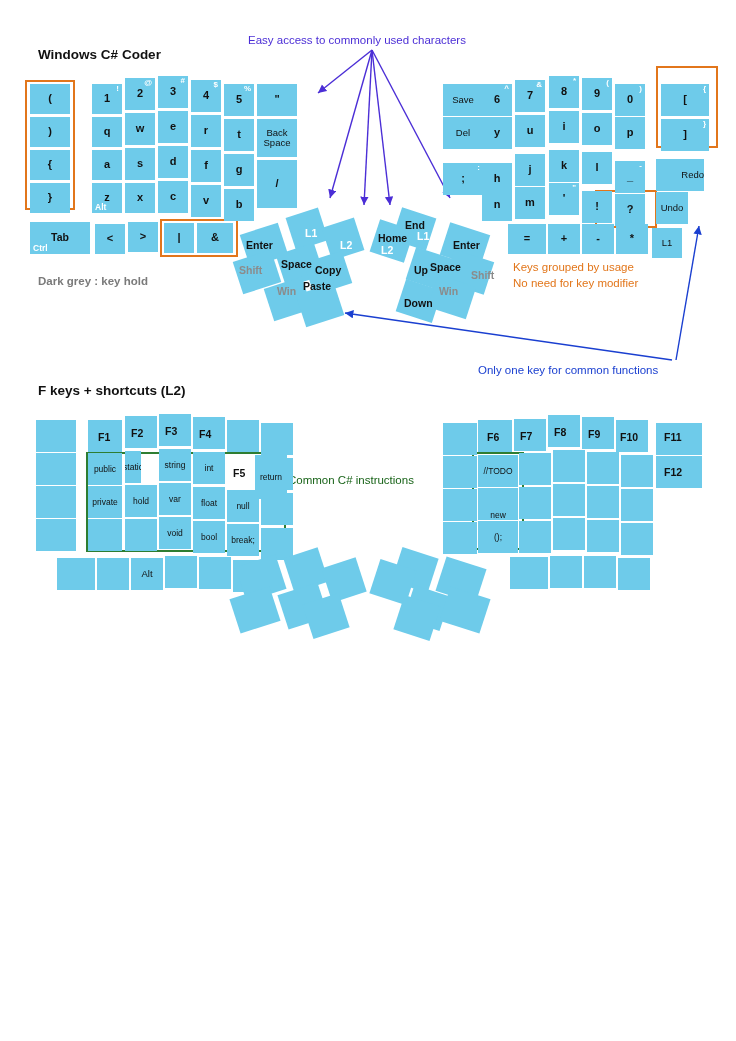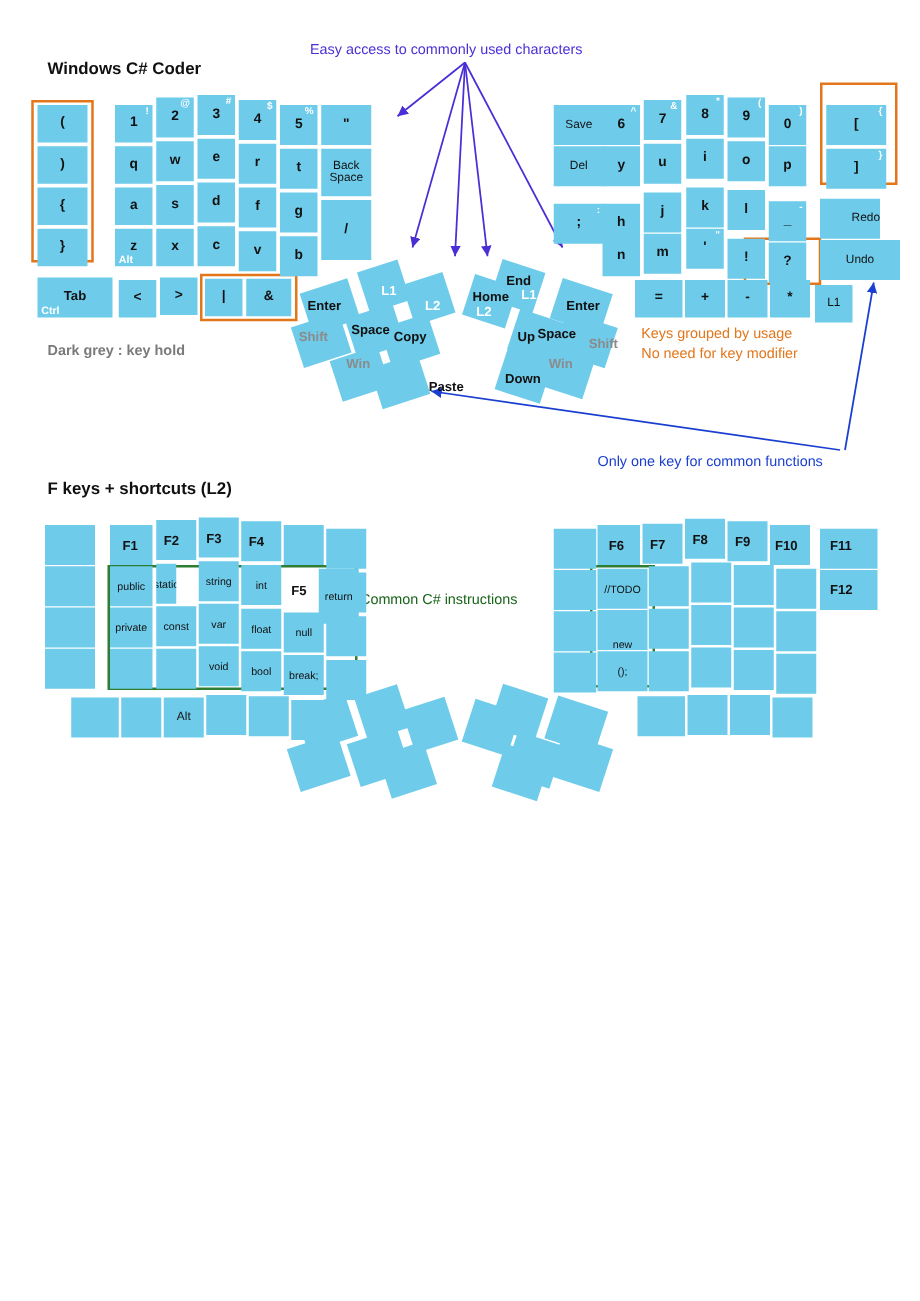--- a/index.html
+++ b/index.html
@@ -266,21 +266,21 @@
   <div class="key blank rot-l" style="left:268px; top:282px; width:40px; height:34px;"></div>
   <div class="key blank rot-l" style="left:300px; top:288px; width:40px; height:34px;"></div>
 
   <div class="flab" style="left:246px; top:239px;">Enter</div>
   <div class="flab" style="left:305px; top:227px; color:#ffffff;">L1</div>
   <div class="flab" style="left:340px; top:239px; color:#ffffff;">L2</div>
   <div class="flab grey" style="left:239px; top:264px;">Shift</div>
   <div class="flab" style="left:281px; top:258px;">Space</div>
   <div class="flab" style="left:315px; top:264px;">Copy</div>
   <div class="flab grey" style="left:277px; top:285px;">Win</div>
-  <div class="flab" style="left:303px; top:304px;margin-left:40px;">Paste</div>
+  <div class="flab" style="left:303px; top:280px;">Paste</div>
 
   <div class="key small" style="left:443px; top:84px; width:40px; height:32px;">
       <span class="lbl">Save</span>
     </div>
   <div class="key" style="left:482px; top:84px; width:30px; height:32px;">
       <span class="sup">^</span>
       <span class="lbl">6</span>
     </div>
   <div class="key" style="left:515px; top:80px; width:30px; height:32px;">
       <span class="sup">&amp;</span>
@@ -359,21 +359,21 @@
   <div class="key" style="left:549px; top:183px; width:30px; height:32px;">
       <span class="sup">"</span>
       <span class="lbl">'</span>
     </div>
   <div class="key" style="left:582px; top:191px; width:30px; height:32px;">
       <span class="lbl">!</span>
     </div>
   <div class="key" style="left:615px; top:194px; width:30px; height:32px;">
       <span class="lbl">?</span>
     </div>
-  <div class="key small" style="left:656px; top:192px; width:64px; height:32px;">
+  <div class="key small" style="left:656px; top:192px; width:32px; height:32px;">
       <span class="lbl">Undo</span>
     </div>
 
   <div class="key" style="left:508px; top:224px; width:38px; height:30px;">
       <span class="lbl">=</span>
     </div>
   <div class="key" style="left:548px; top:224px; width:32px; height:30px;">
       <span class="lbl">+</span>
     </div>
   <div class="key" style="left:582px; top:224px; width:32px; height:30px;">
@@ -435,21 +435,21 @@
   <div class="key tiny" style="left:227px; top:455px; width:32px; height:44px;margin-left:28px;">
       <span class="lbl">return</span>
     </div>
   <div class="key blank" style="left:261px; top:458px; width:32px; height:32px;"></div>
 
   <div class="key blank" style="left:36px; top:486px; width:40px; height:32px;"></div>
   <div class="key tiny" style="left:88px; top:486px; width:34px; height:32px;">
       <span class="lbl">private</span>
     </div>
   <div class="key tiny" style="left:125px; top:485px; width:32px; height:32px;">
-      <span class="lbl">const</span>
+      <span class="lbl">hold</span>
     </div>
   <div class="key tiny" style="left:159px; top:483px; width:32px; height:32px;">
       <span class="lbl">var</span>
     </div>
   <div class="key tiny" style="left:193px; top:487px; width:32px; height:32px;">
       <span class="lbl">float</span>
     </div>
   <div class="key tiny" style="left:227px; top:490px; width:32px; height:32px;">
       <span class="lbl">null</span>
     </div>

